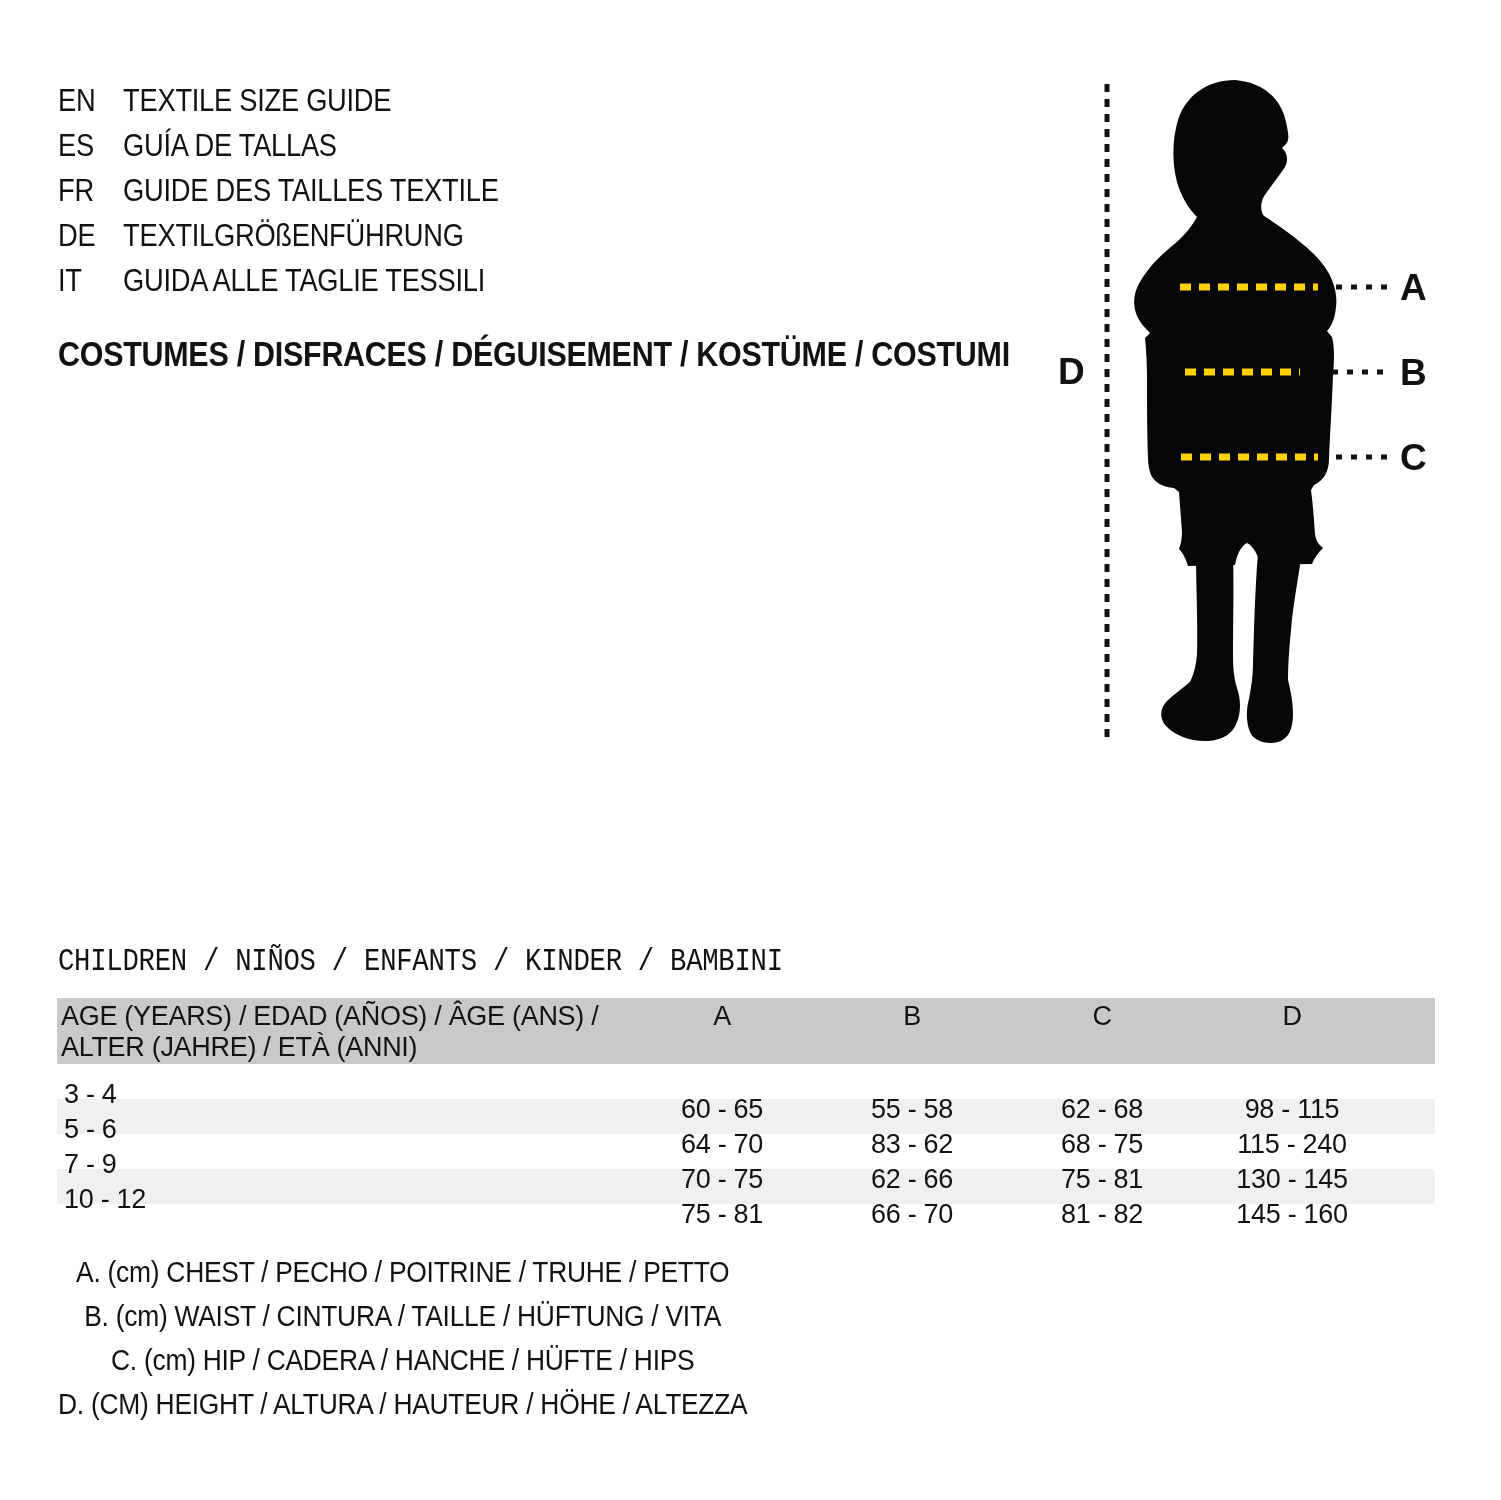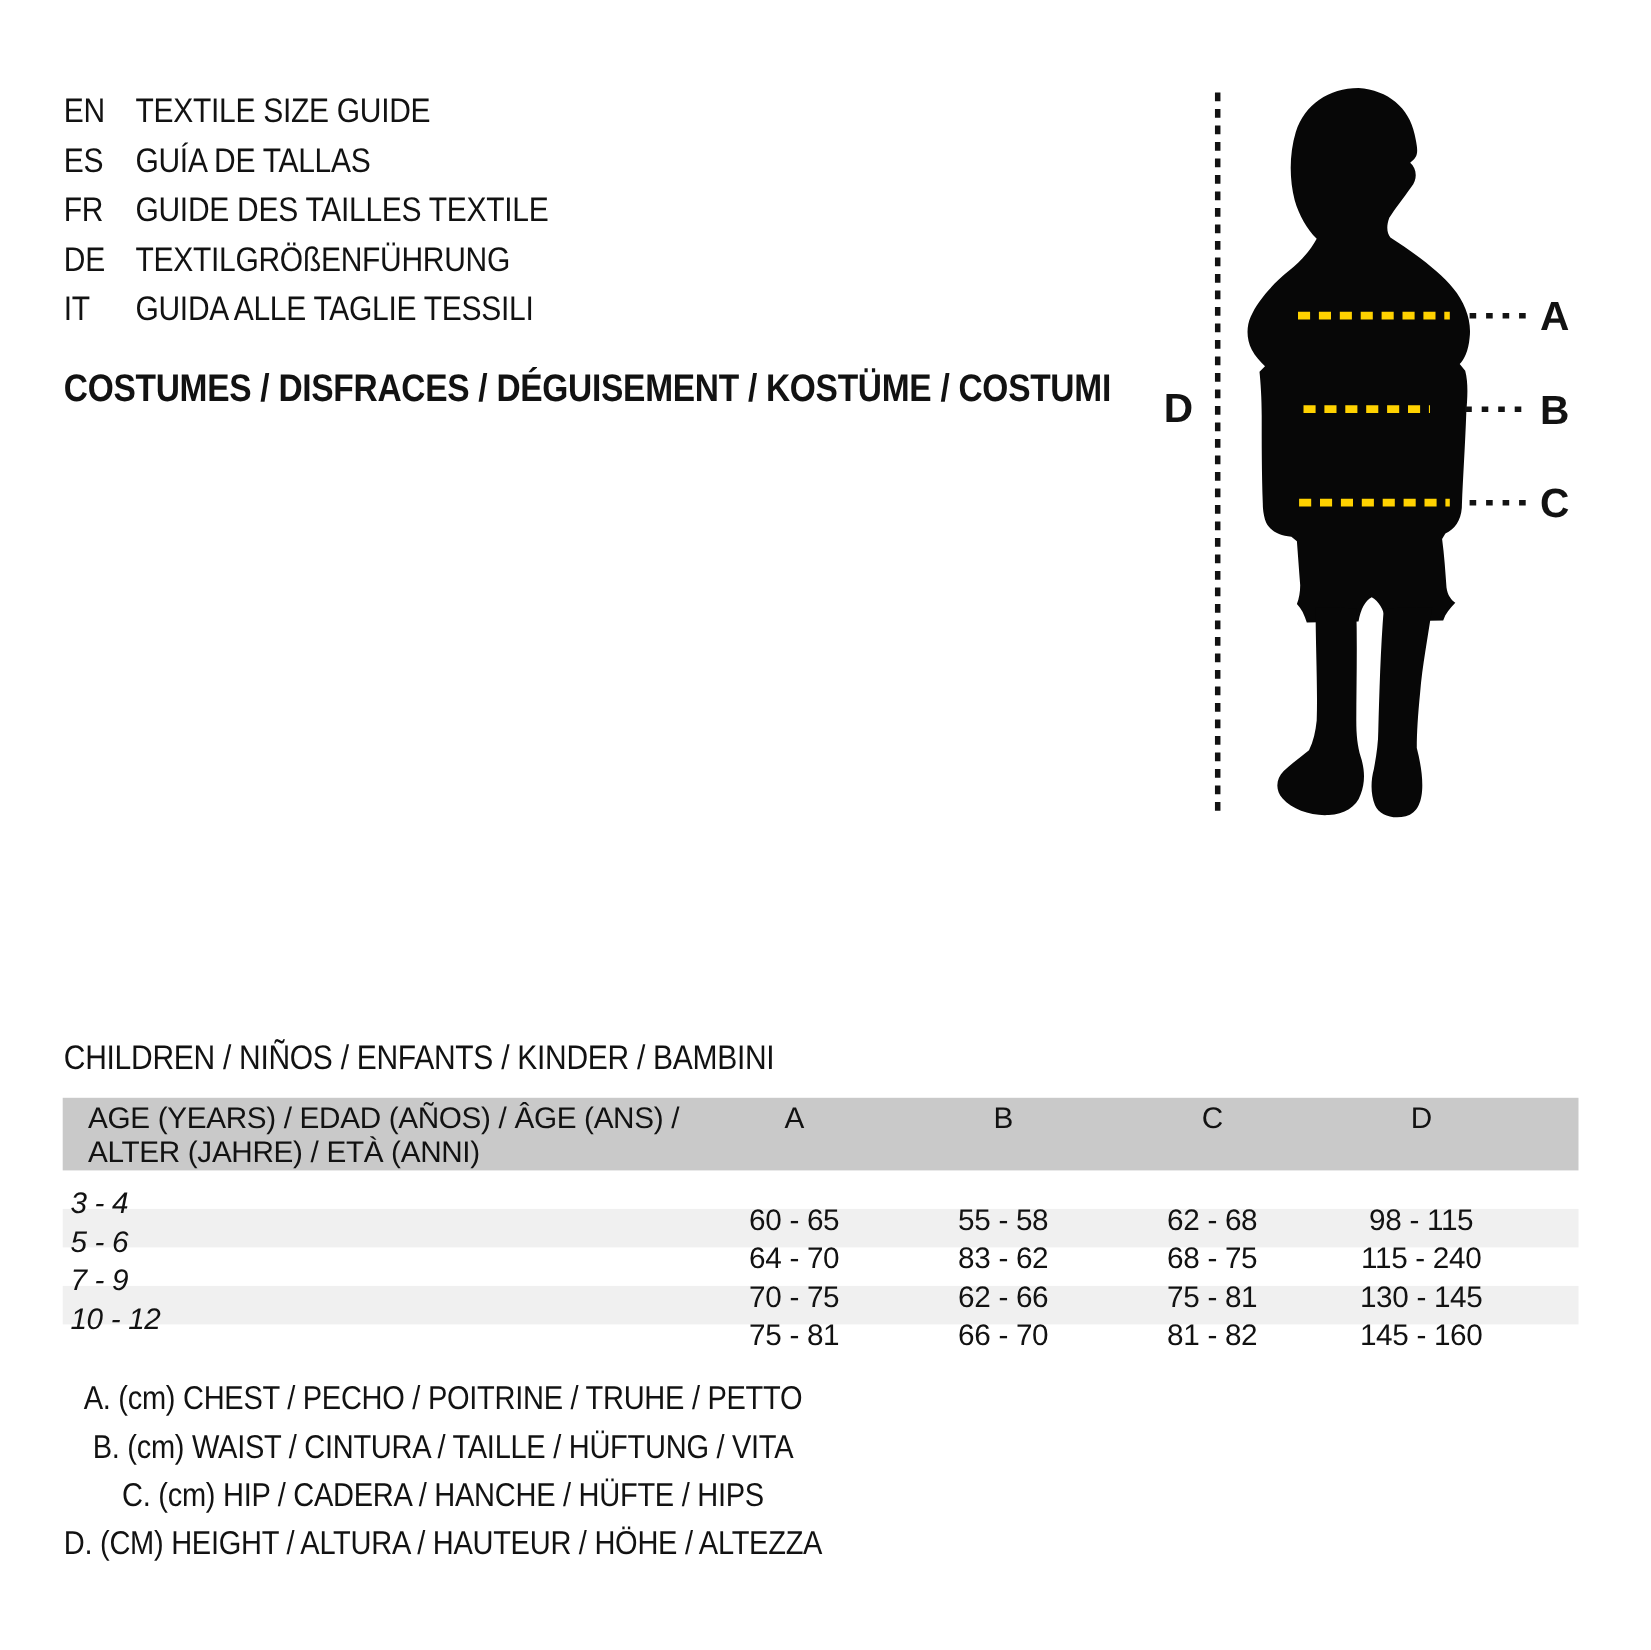--- a/index.html
+++ b/index.html
@@ -26,31 +26,31 @@
 
   
   .costumes{position:absolute;left:58px;top:334px;font-size:35px;font-weight:bold;
             transform:scaleX(0.87);transform-origin:0 0;white-space:nowrap;}
 
   
   .figure-svg{position:absolute;left:1030px;top:60px;width:471px;height:700px;}
   .fig-label{font-size:37px;font-weight:bold;fill:var(--ink);}
 
   
-  .children-heading{position:absolute;left:58px;top:944px;font-size:31px;}
+  .children-heading{position:absolute;left:58px;top:944px;font-size:31px;font-family:Liberation Mono, monospace;}
   .size-table{position:absolute;left:57px;top:998px;width:1378px;font-size:27px;}
   .thead{background:var(--header-gray);height:66px;display:grid;
          grid-template-columns:570px 190px 190px 190px 190px;
          box-sizing:border-box;padding-top:3px;}
-  .th-age{padding-left:23px;line-height:31px;}
+  .th-age{padding-left:4px;line-height:31px;}
   .th-col{text-align:center;line-height:31px;}
   .trow{height:35px;display:grid;grid-template-columns:570px 190px 190px 190px 190px;
         align-items:center;}
   .trow.alt{background:var(--stripe-gray);}
-  .td-age{padding-left:7px;font-style:italic;}
+  .td-age{padding-left:7px;}
   .td-val{text-align:center;margin-top:30px;}
 
   
   .legend{position:absolute;left:58px;top:1250px;font-size:30px;text-align:center;}
   .legend-line{height:44px;line-height:44px;transform:scaleX(0.88);
                transform-origin:0 50%;white-space:nowrap;}
 </style>
 </head>
 <body>
 

